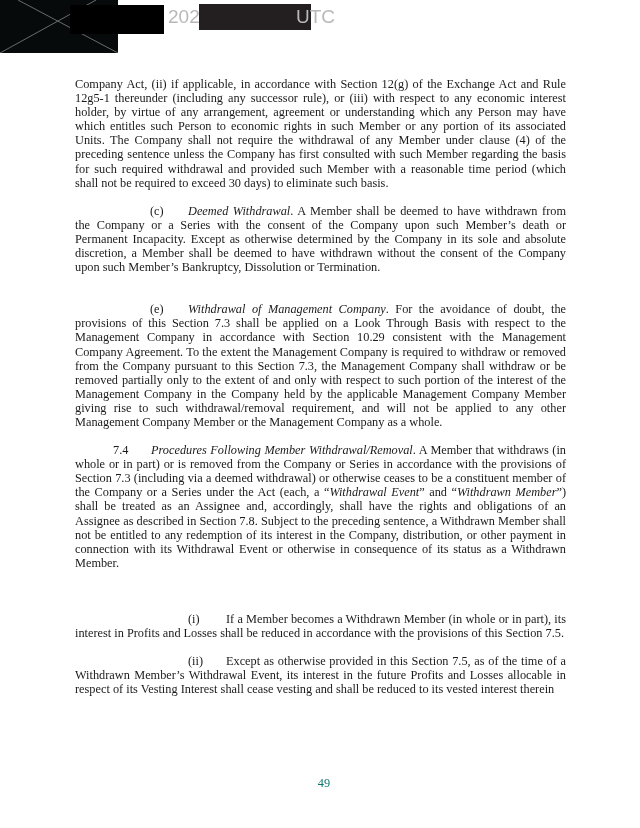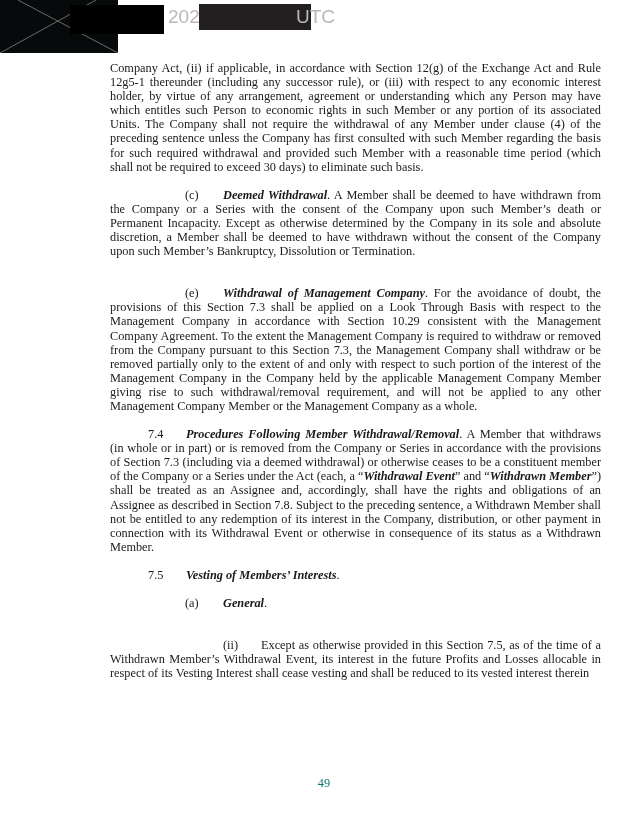--- a/index.html
+++ b/index.html
@@ -8,28 +8,28 @@
   .hdr-box { position: absolute; left: 0; top: 0; width: 118px; height: 53px; background: #070a0b; overflow: hidden; }
   .hdr-box svg { position: absolute; left: 0; top: 0; }
   .redact { position: absolute; background: #030303; }
   .redact.r1 { left: 70px; top: 5px; width: 94px; height: 29px; background: #000; }
   .redact.r2 { left: 199px; top: 4px; width: 112px; height: 26px; background: #231f20; }
   .hdr-text { position: absolute; top: 7px; font-family: "Liberation Sans", "DejaVu Sans", sans-serif;
               font-size: 19px; color: #b8b8b8; line-height: 20px; }
   .hdr-year { left: 168px; }
   .hdr-tz { left: 296px; }
 
-  .page { position: absolute; left: 75px; top: 61px; width: 491px; margin-left: 35px; }
+  .page { position: absolute; left: 75px; top: 77px; width: 491px; }
   p { margin: 0; font-size: 12.3px; line-height: 14.1px; text-align: justify; }
   .gap { height: 14px; }
   .ind-1 { text-indent: 75px; }
   .ind-2 { text-indent: 38px; }
   .ind-3 { text-indent: 113px; }
   .lbl { display: inline-block; width: 38px; text-indent: 0; }
-  .head { font-weight: bold; font-style: italic; }
+  .head { font-weight: normal; font-style: italic; }
   .title-line { padding-left: 75px; text-align: left; }
   .title-line-2 { padding-left: 38px; text-align: left; }
   .pagenum { position: absolute; left: 4px; width: 640px; top: 776px; text-align: center;
              font-size: 12.3px; font-family: "Liberation Serif", serif; color: #0f766e; }
 </style>
 </head>
 <body>
 
 <div class="hdr-box">
   <svg width="118" height="53" viewBox="0 0 118 53">
@@ -56,28 +56,27 @@
   <div class="gap"></div>
 
   <p class="ind-1"><span class="lbl">(e)</span><span class="head">Withdrawal of Management Company</span><span>.  For the avoidance of doubt, the provisions of this Section 7.3 shall be applied on a Look Through Basis with respect to the Management Company in accordance with Section 10.29 consistent with the Management Company Agreement.  To the extent the Management Company is required to withdraw or removed from the Company pursuant to this Section 7.3, the Management Company shall withdraw or be removed partially only to the extent of and only with respect to such portion of the interest of the Management Company in the Company held by the applicable Management Company Member giving rise to such withdrawal/removal requirement, and will not be applied to any other Management Company Member or the Management Company as a whole.</span></p>
 
   <div class="gap"></div>
 
   <p class="ind-2"><span class="lbl">7.4</span><span class="head">Procedures Following Member Withdrawal/Removal</span><span>.  A Member that withdraws (in whole or in part) or is removed from the Company or Series in accordance with the provisions of Section 7.3 (including via a deemed withdrawal) or otherwise ceases to be a constituent member of the Company or a Series under the Act (each, a “</span><span class="head">Withdrawal Event</span><span>” and “</span><span class="head">Withdrawn Member</span><span>”) shall be treated as an Assignee and, accordingly, shall have the rights and obligations of an Assignee as described in Section 7.8.  Subject to the preceding sentence, a Withdrawn Member shall not be entitled to any redemption of its interest in the Company, distribution, or other payment in connection with its Withdrawal Event or otherwise in consequence of its status as a Withdrawn Member.</span></p>
 
   <div class="gap"></div>
 
-  <p class="title-line-2"><span class="lbl">7.5</span><span class="head">Vesting of Members’ Interests</span><span>.</span></p>
 
   <div class="gap"></div>
 
-  <p class="title-line"><span class="lbl">(a)</span><span class="head">General</span><span>.</span></p>
 
   <div class="gap"></div>
 
+  <p class="ind-3"><span class="lbl">(i)</span><span>If a Member becomes a Withdrawn Member (in whole or in part), its interest in Profits and Losses shall be reduced in accordance with the provisions of this Section 7.5.</span></p>
 
   <div class="gap"></div>
 
   <p class="ind-3"><span class="lbl">(ii)</span><span>Except as otherwise provided in this Section 7.5, as of the time of a Withdrawn Member’s Withdrawal Event, its interest in the future Profits and Losses allocable in respect of its Vesting Interest shall cease vesting and shall be reduced to its vested interest therein</span></p>
 
 </div>
 
 <div class="pagenum">49</div>
 
 </body></html>

